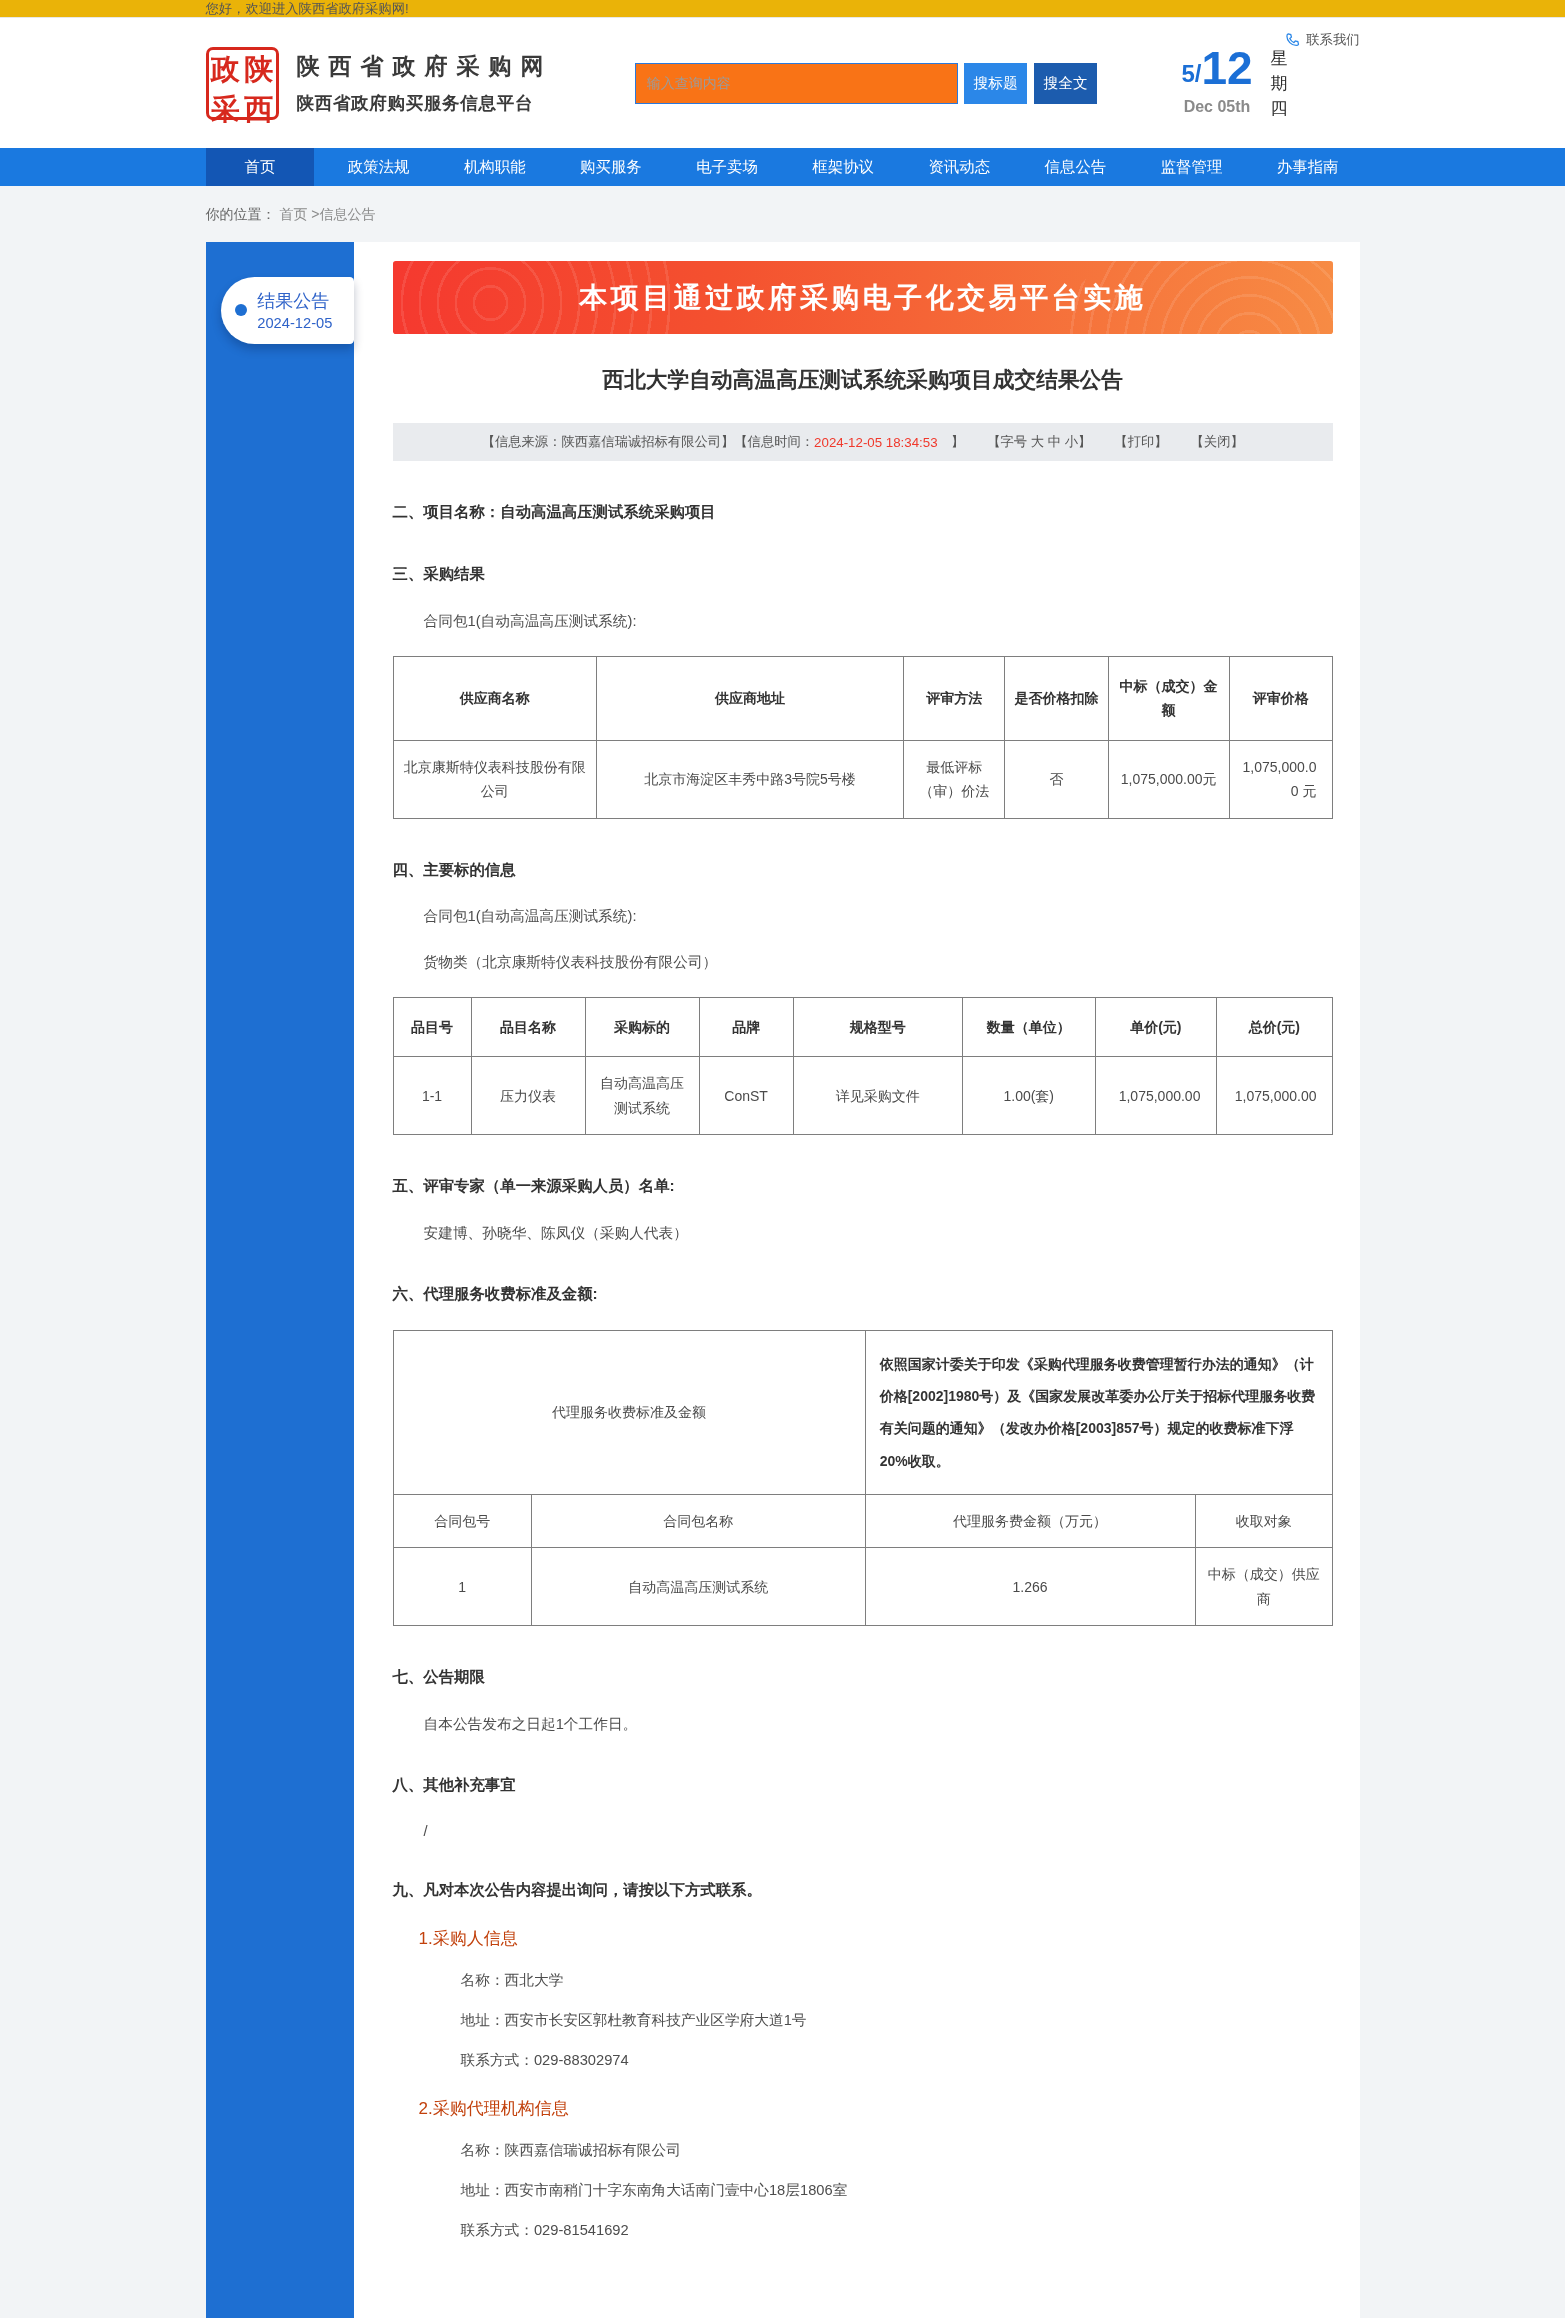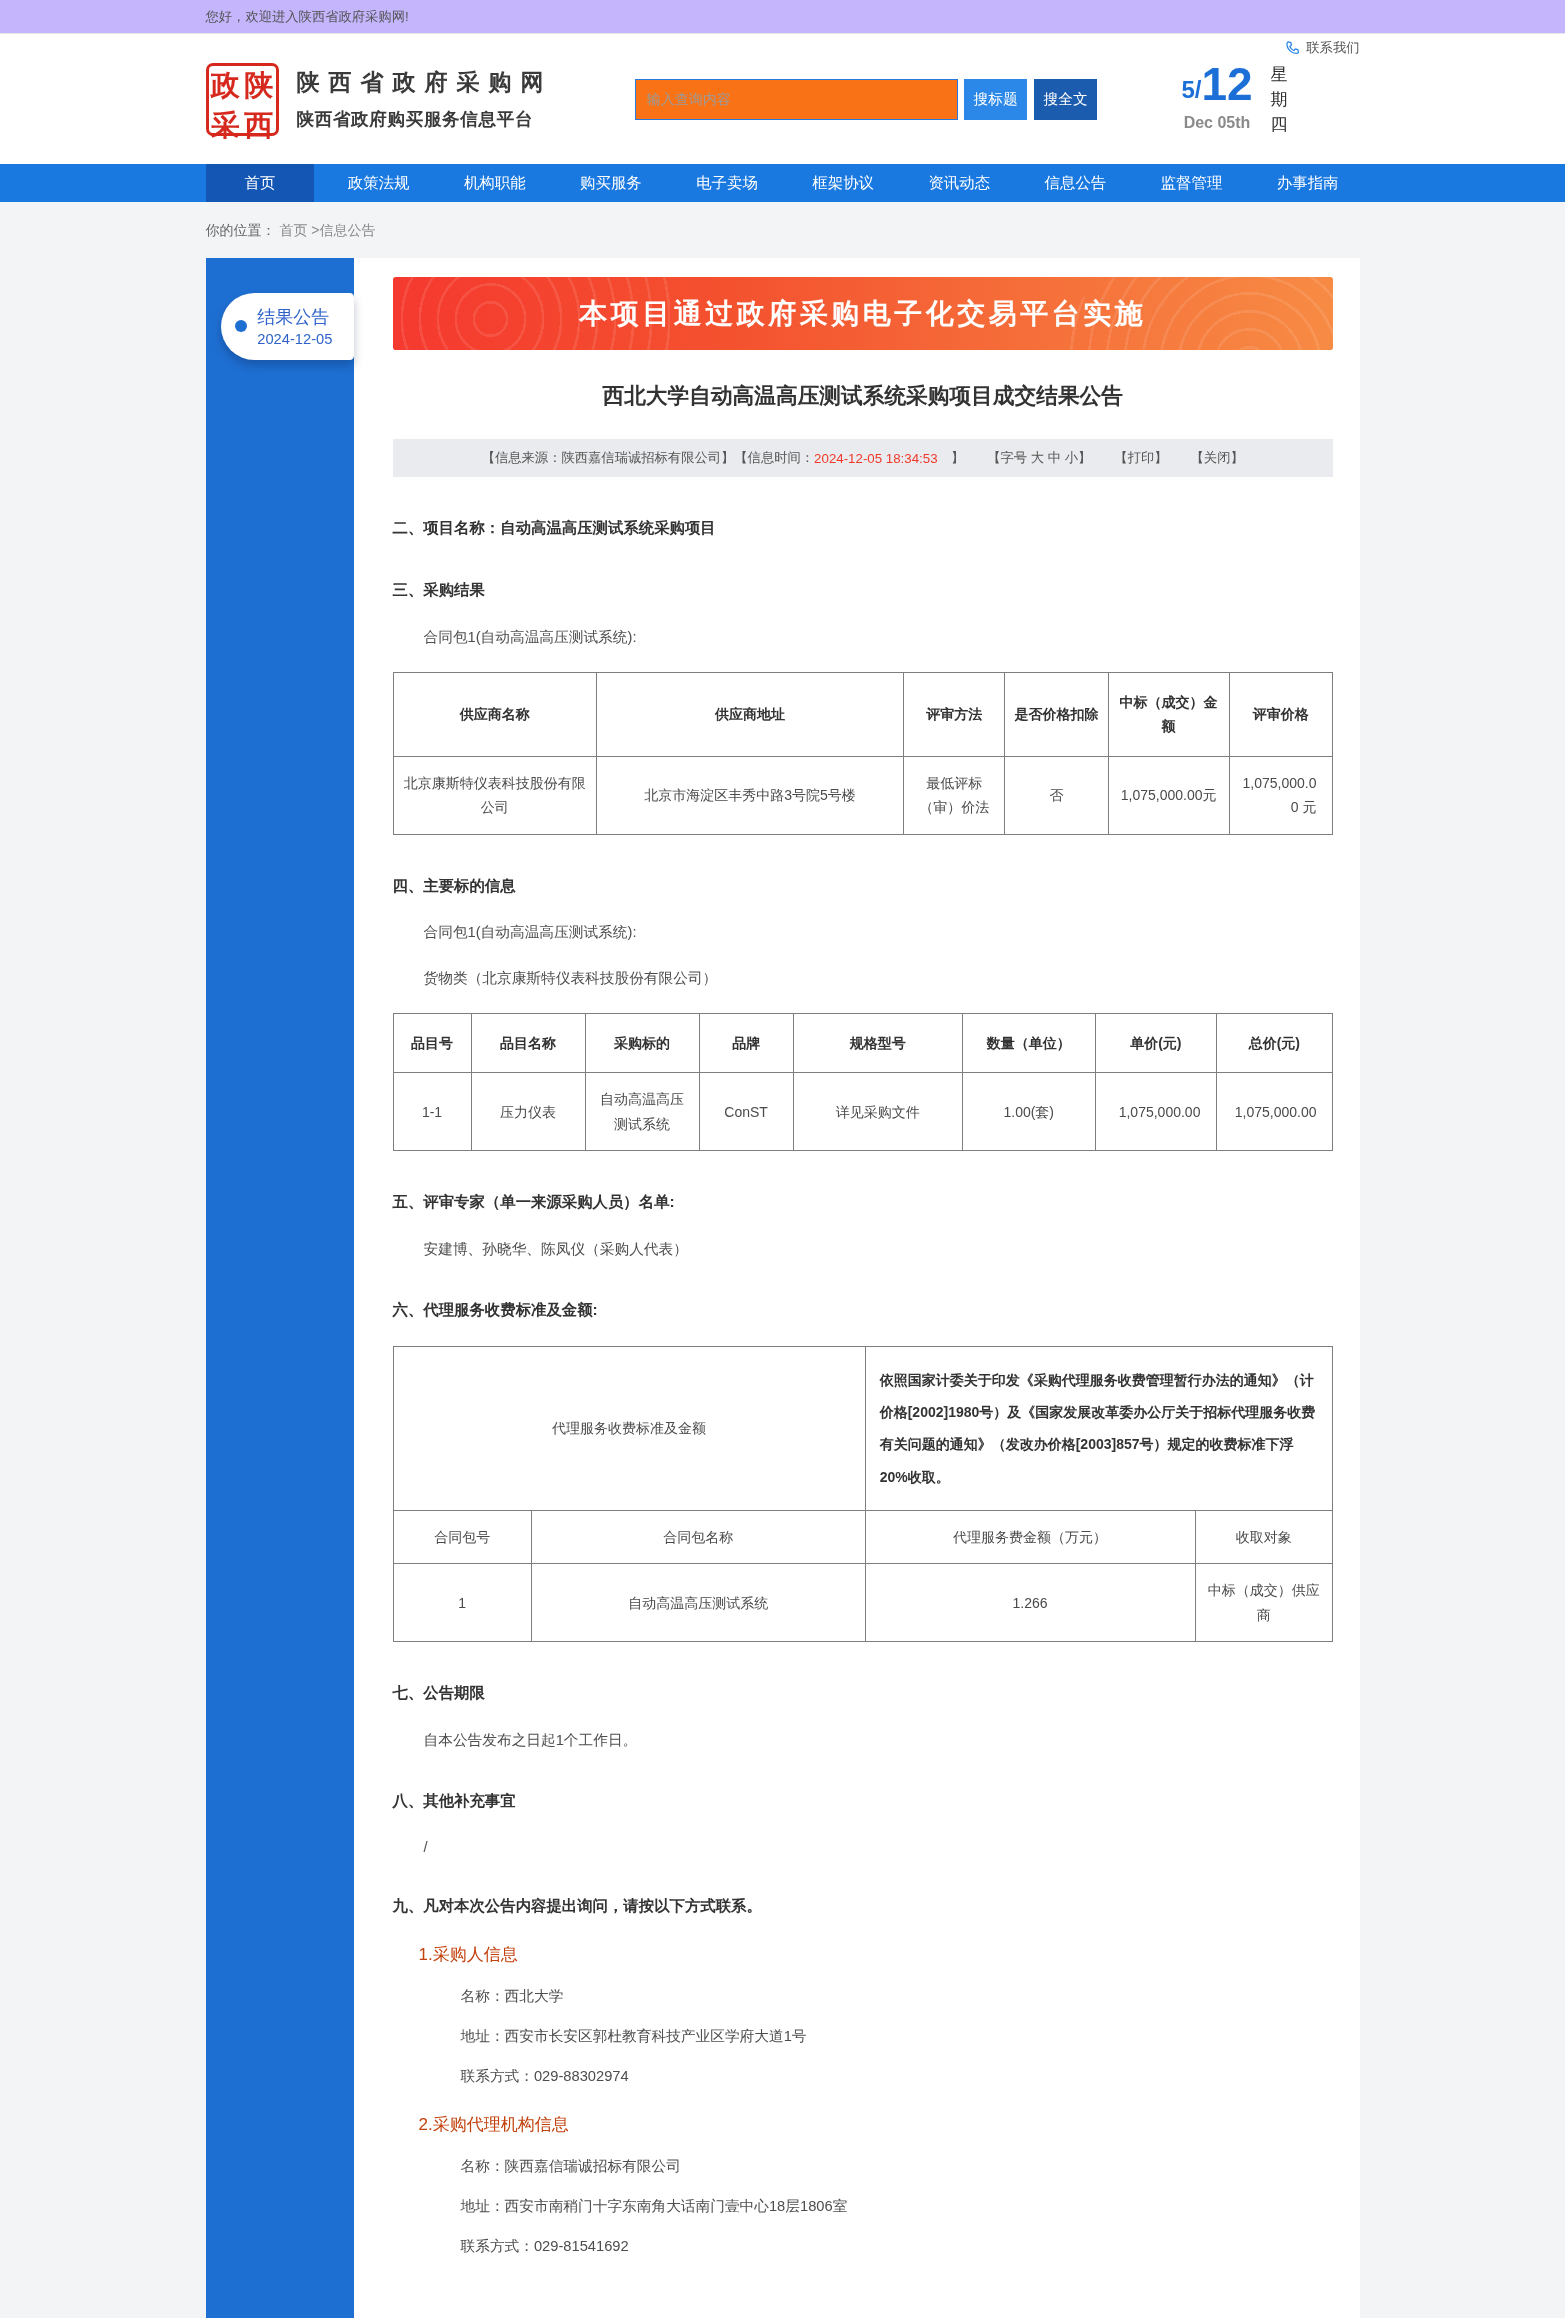--- a/index.html
+++ b/index.html
@@ -4,21 +4,21 @@
 <style>
   * { box-sizing: border-box; margin: 0; padding: 0; }
   body {
     width: 1565px; margin: 0 auto; background: #f2f4f6;
     font-family: "Liberation Sans", "DejaVu Sans", sans-serif;
     color: #333;
   }
   .container { width: 1154px; margin: 0 auto; }
 
   
-  .topbar { background: #c4b5fd; border-bottom: 0.7px solid #e7e7e7; height: 34px; }
+  .topbar { background: #eab308; border-bottom: 0.7px solid #e7e7e7; height: 18px; }
   .topbar .container { height: 100%; display: flex; align-items: center; font-size: 13.3px; color: #555; }
   .topbar-right { margin-left: auto; display: flex; align-items: center; gap: 45px; flex-direction: column; }
   .top-link { display: flex; align-items: center; gap: 5.6px; color: #555; cursor: pointer; }
   .top-link svg { display: block; }
 
   
   .header { background: #fff; height: 130px; }
   .header .container { height: 100%; display: flex; align-items: center; }
   .logo-seal {
     width: 73px; height: 73px; border: 3.5px solid #d7281d; border-radius: 7px;

